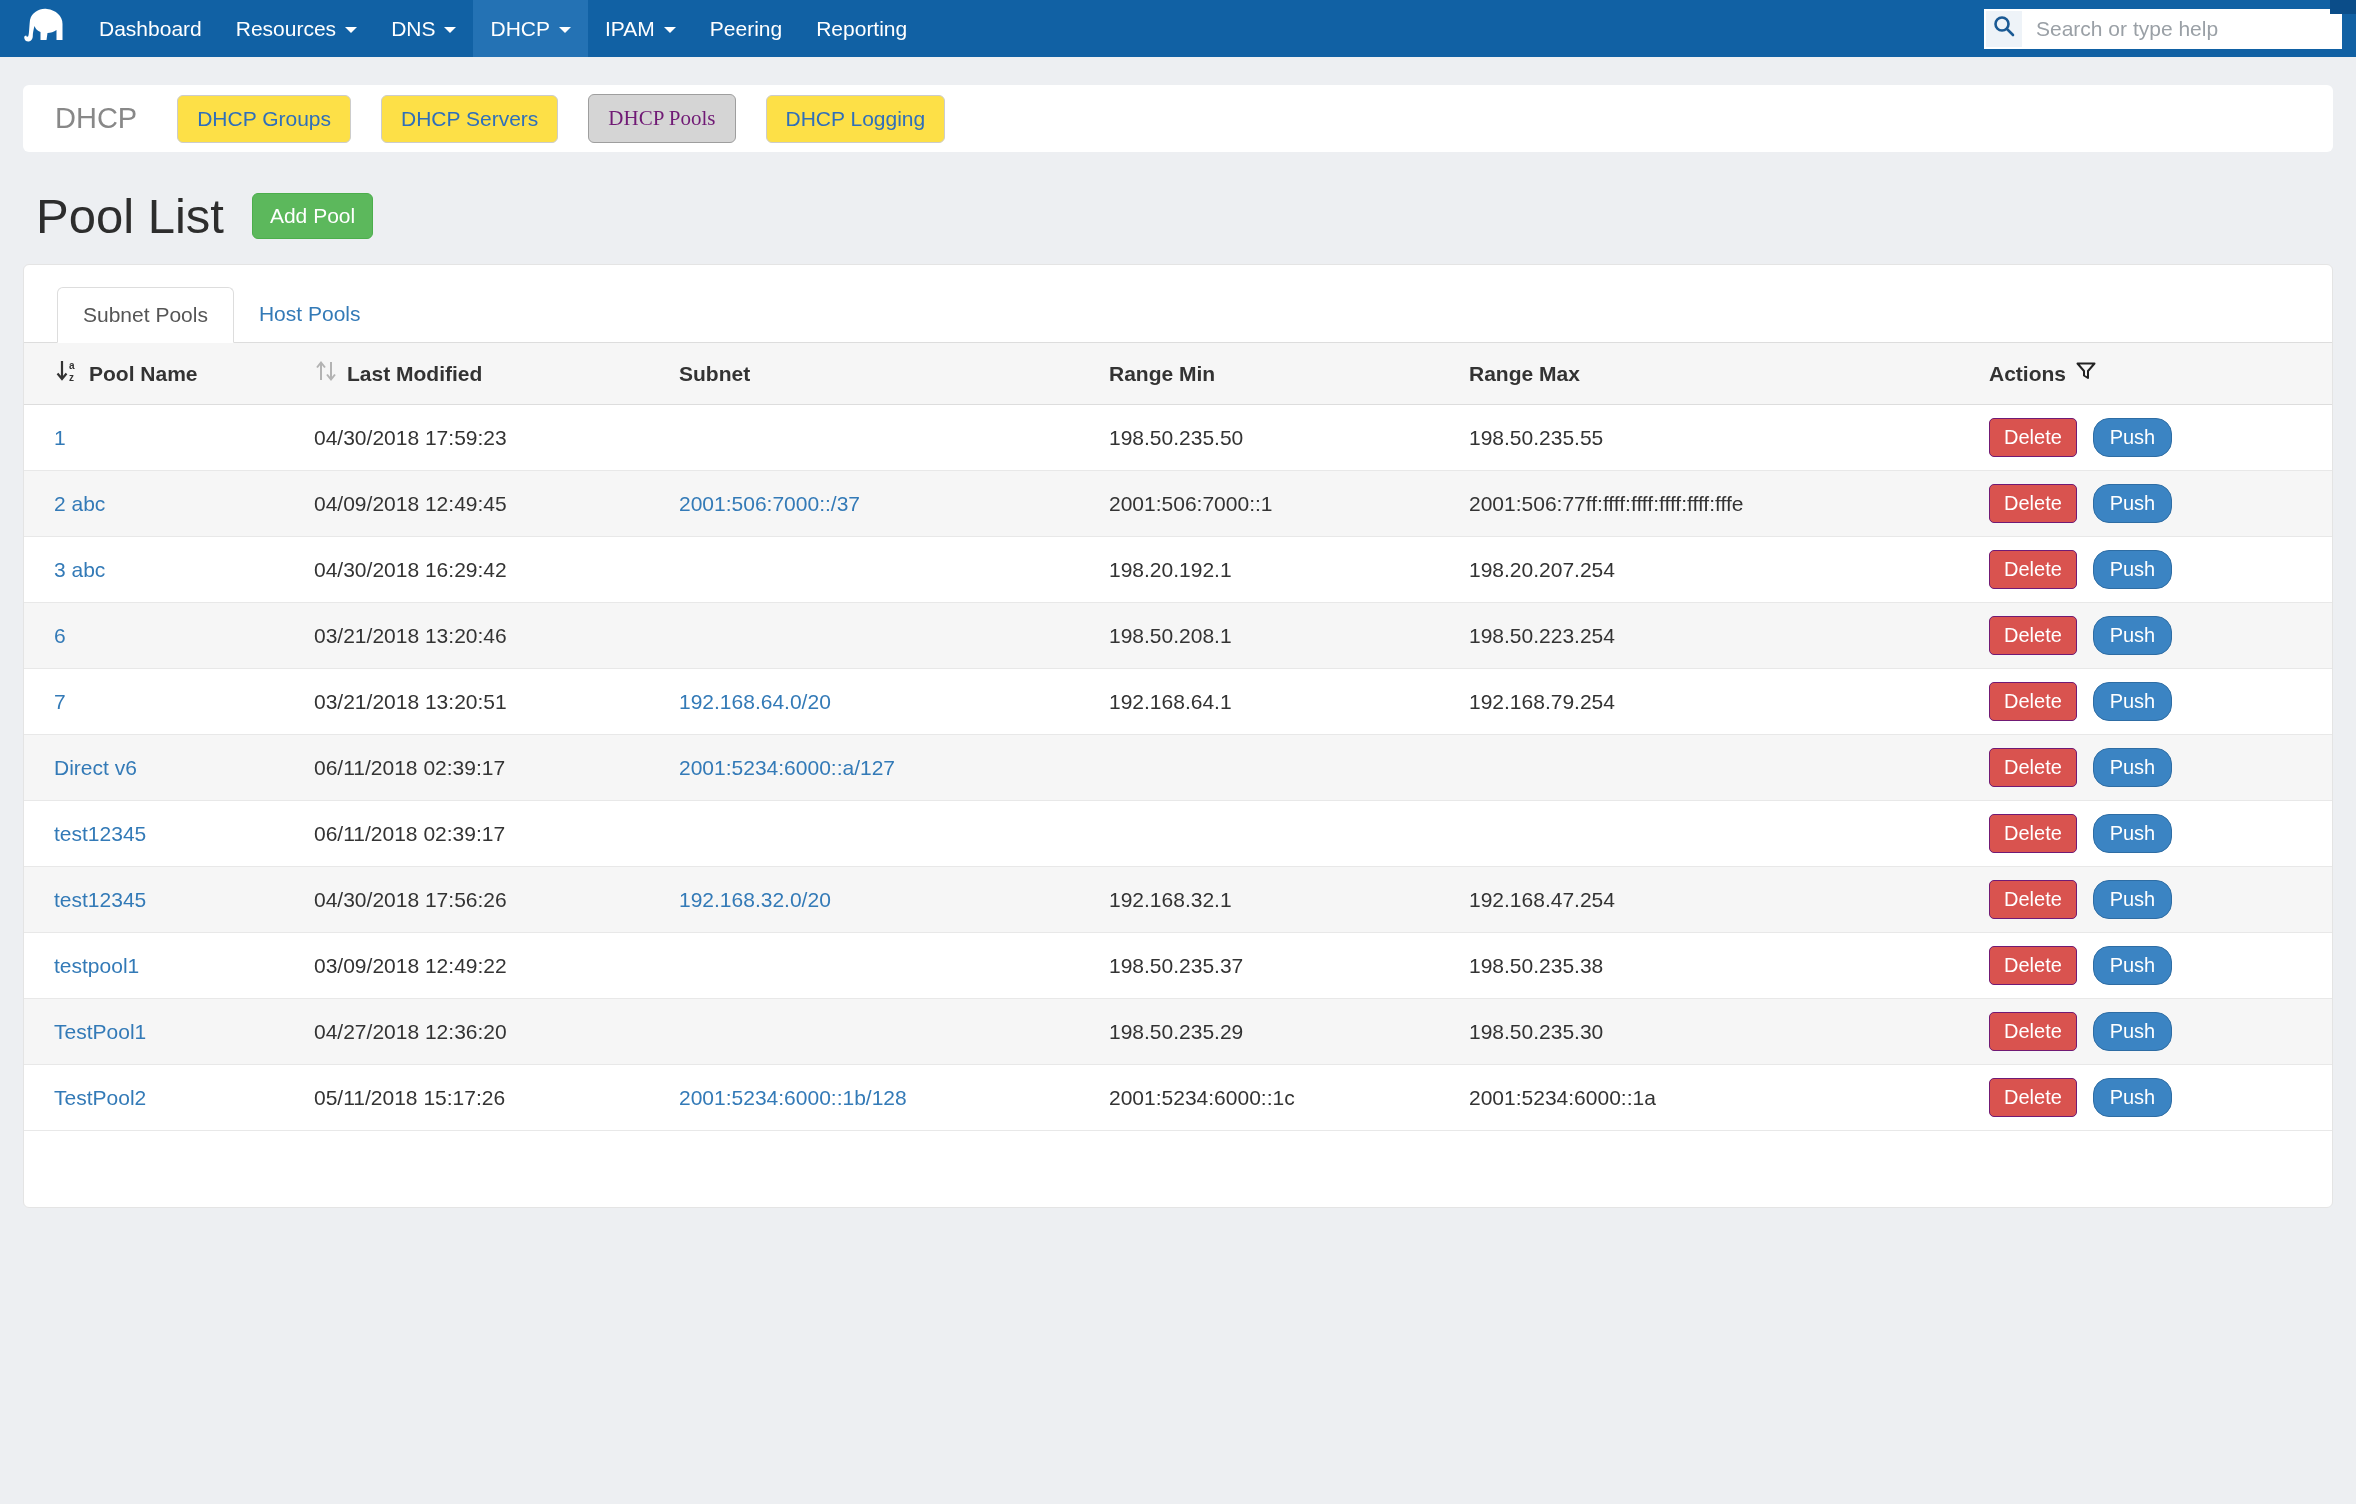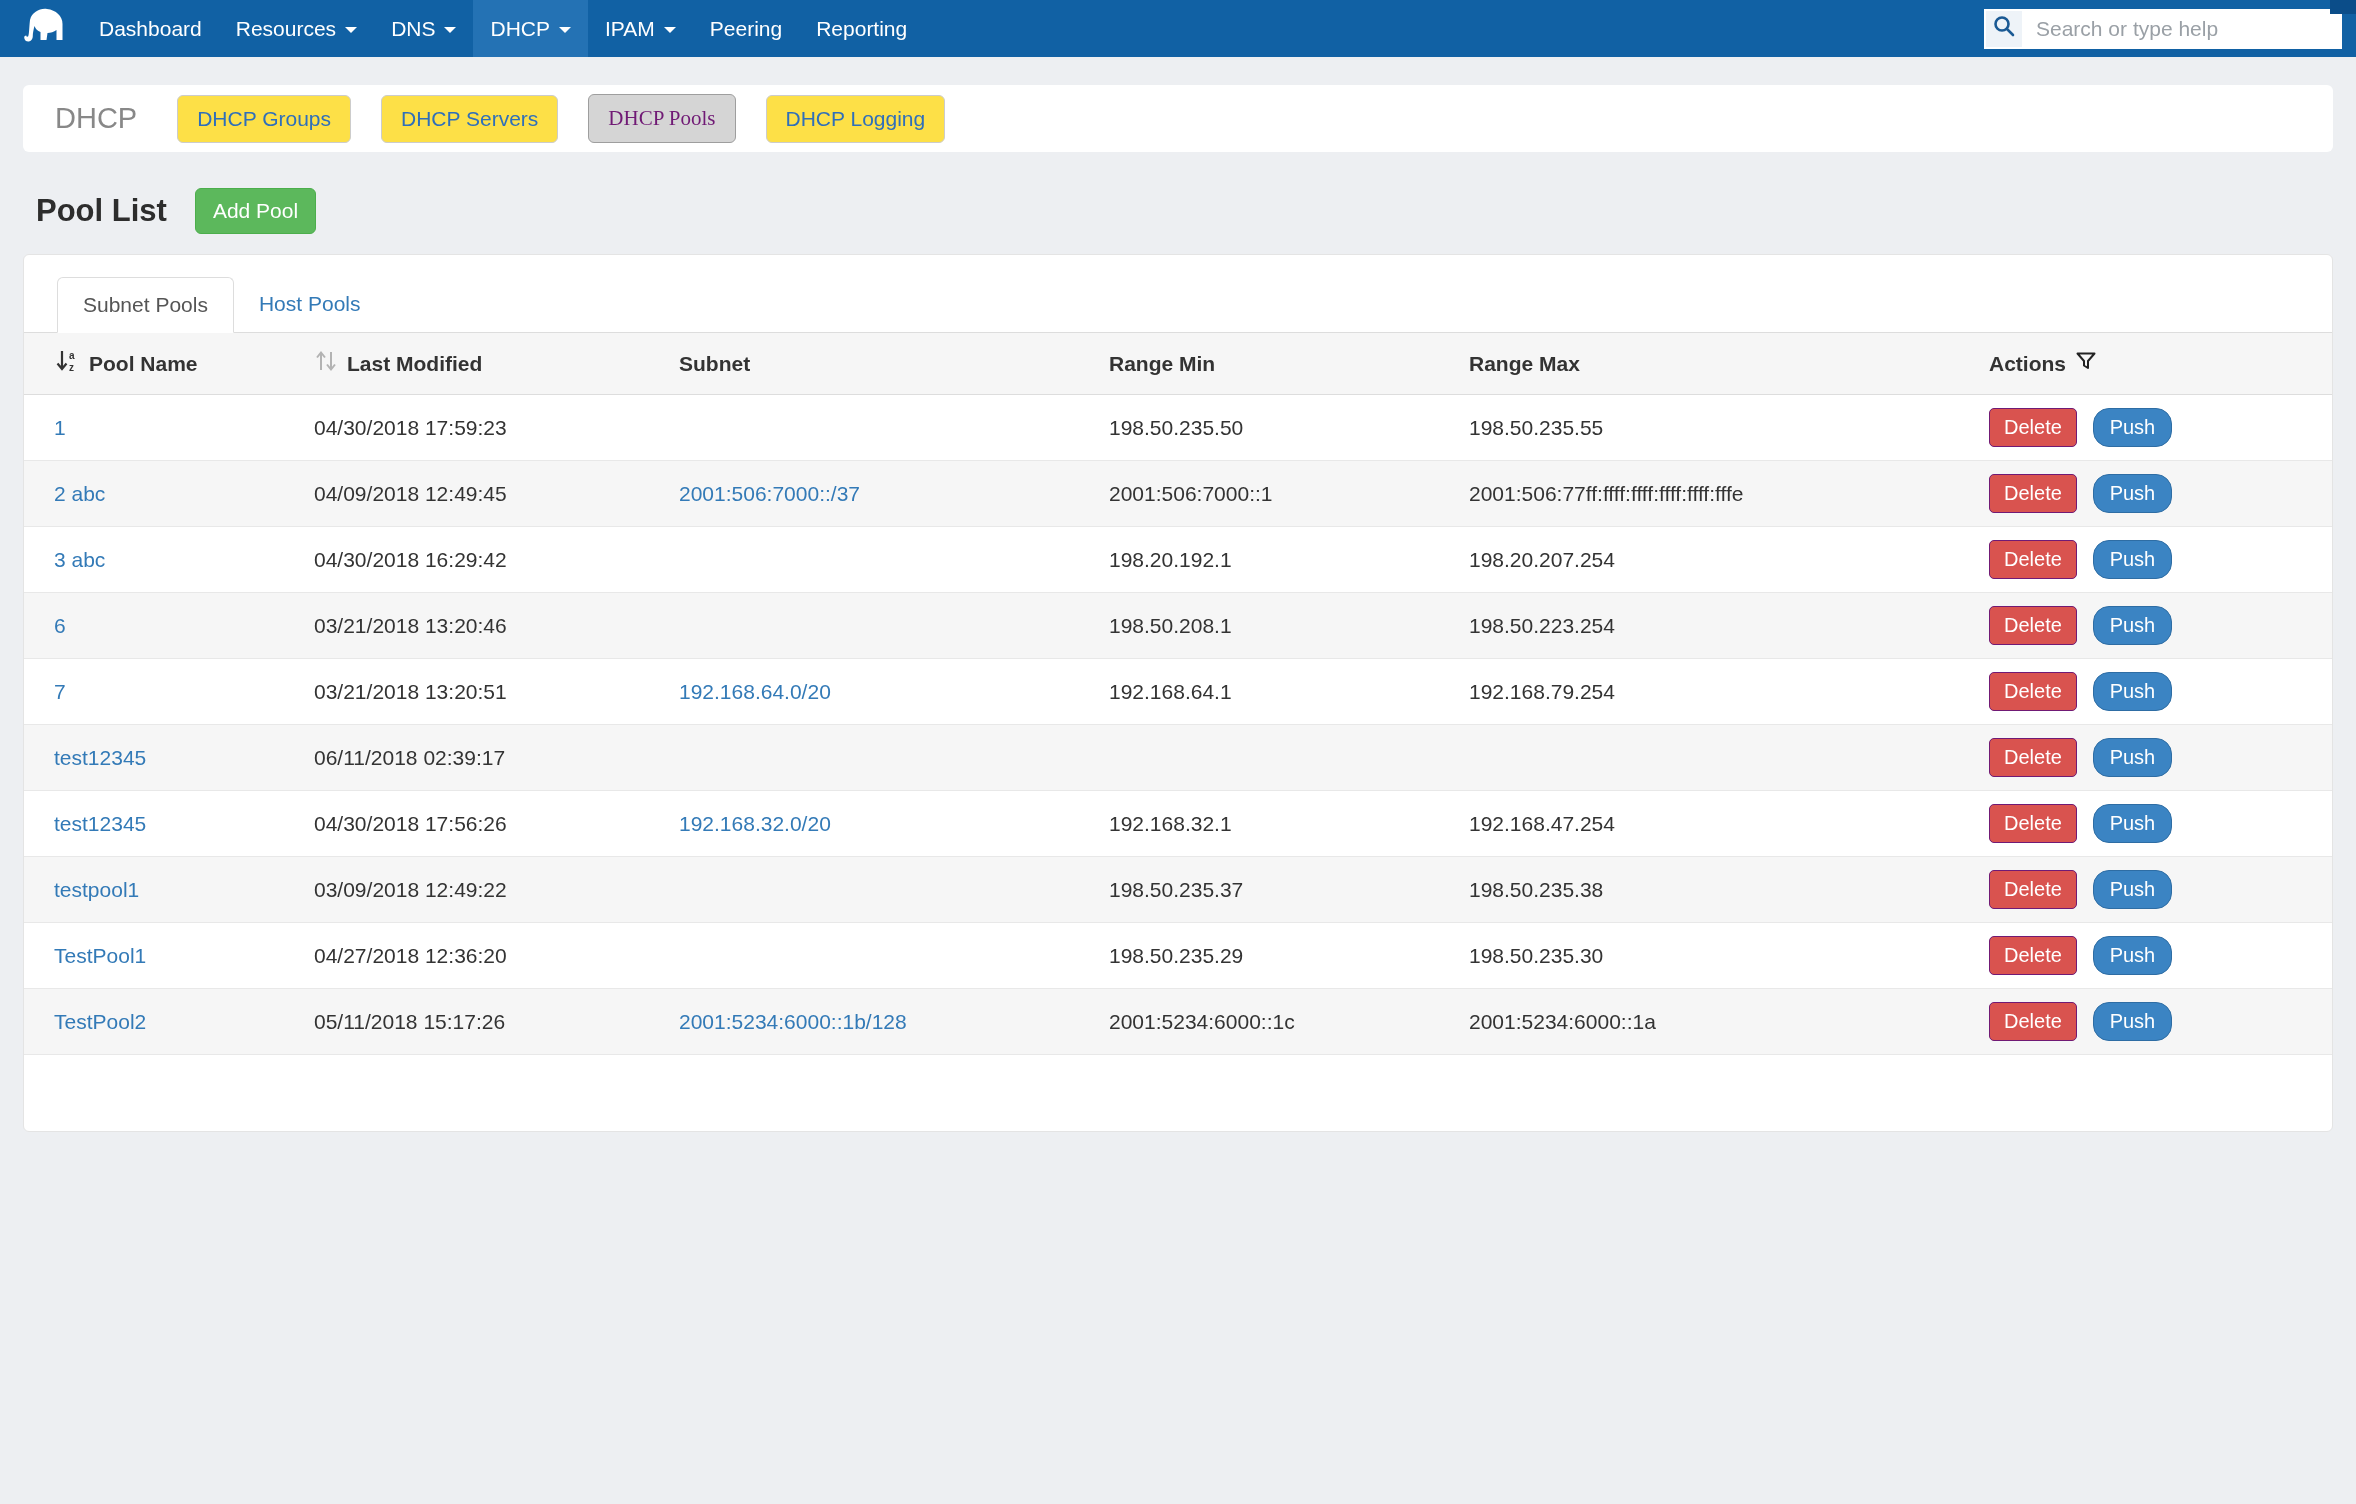--- a/index.html
+++ b/index.html
@@ -31,21 +31,21 @@
   
   .subnav { margin:28px 23px 0; background:#fff; border-radius:6px; padding:9px 32px;
             display:flex; align-items:center; }
   .subnav-title { font-size:29px; color:#888; margin-right:40px; }
   .subnav-btn { font-size:21px; color:#2f6fba; background:#fde047; border:1px solid #ccc;
                 border-radius:6px; padding:11px 19px; margin-right:30px; font-family:inherit; cursor:pointer; }
   .subnav-btn.active { background:#d5d5d5; color:#701a75; border-color:#9e9e9e;font-family:Liberation Serif, serif; }
 
   
   .page-header { display:flex; align-items:center; gap:28px; margin:36px 23px 20px 36px; }
-  .page-title { font-size:31px; font-weight:bold; color:#2d2d2d; margin:0; }
+  .page-title { font-size:49px; font-weight:normal; color:#2d2d2d; margin:0; }
   .btn-add { background:#5cb85c; border:1px solid #4cae4c; color:#fff; font-size:21px;
              border-radius:6px; padding:10px 17px; font-family:inherit; cursor:pointer; }
 
   
   .card { margin:0 23px 40px; background:#fff; border:1px solid #e4e4e4; border-radius:6px;
           padding:22px 0 76px; }
   .tabs { display:flex; padding-left:33px; border-bottom:1px solid #ddd; }
   .tab { font-size:21px; padding:15px 25px; color:#337ab7; text-decoration:none;
          cursor:pointer; margin-bottom:-1px; }
   .tab.active { color:#555; background:#fff; border:1px solid #ddd; border-bottom:1px solid #fff;
@@ -240,20 +240,31 @@
     <td><span>03/21/2018 13:20:51</span></td>
     <td><a class="cell-link">192.168.64.0/20</a></td>
     <td><span>192.168.64.1</span></td>
     <td><span>192.168.79.254</span></td>
     <td>
       <button class="btn-delete">Delete</button>
       <button class="btn-push">Push</button>
     </td>
   </tr>
         <tr>
+    <td><a class="cell-link">Direct v6</a></td>
+    <td><span>06/11/2018 02:39:17</span></td>
+    <td><a class="cell-link">2001:5234:6000::a/127</a></td>
+    <td><span></span></td>
+    <td><span></span></td>
+    <td>
+      <button class="btn-delete">Delete</button>
+      <button class="btn-push">Push</button>
+    </td>
+  </tr>
+        <tr>
     <td><a class="cell-link">test12345</a></td>
     <td><span>06/11/2018 02:39:17</span></td>
     <td><a class="cell-link"></a></td>
     <td><span></span></td>
     <td><span></span></td>
     <td>
       <button class="btn-delete">Delete</button>
       <button class="btn-push">Push</button>
     </td>
   </tr>

